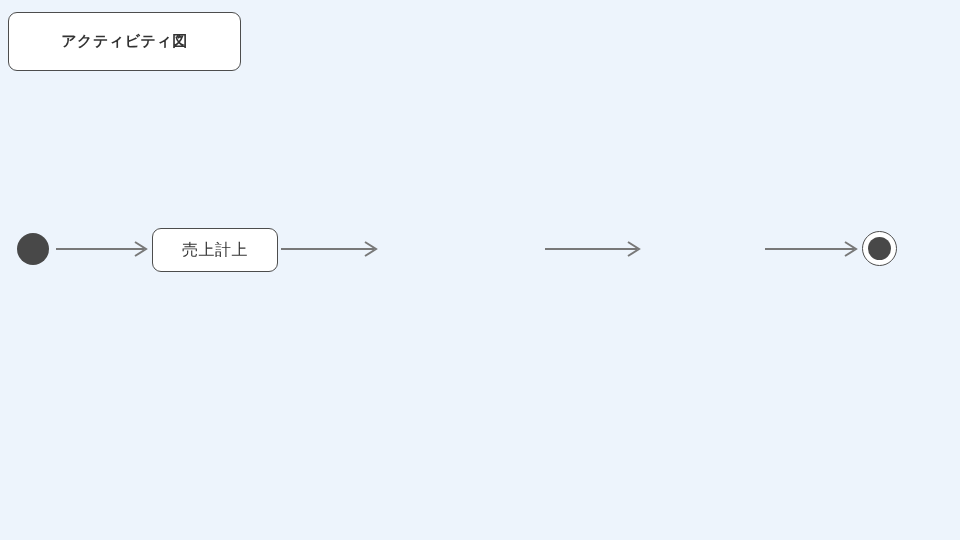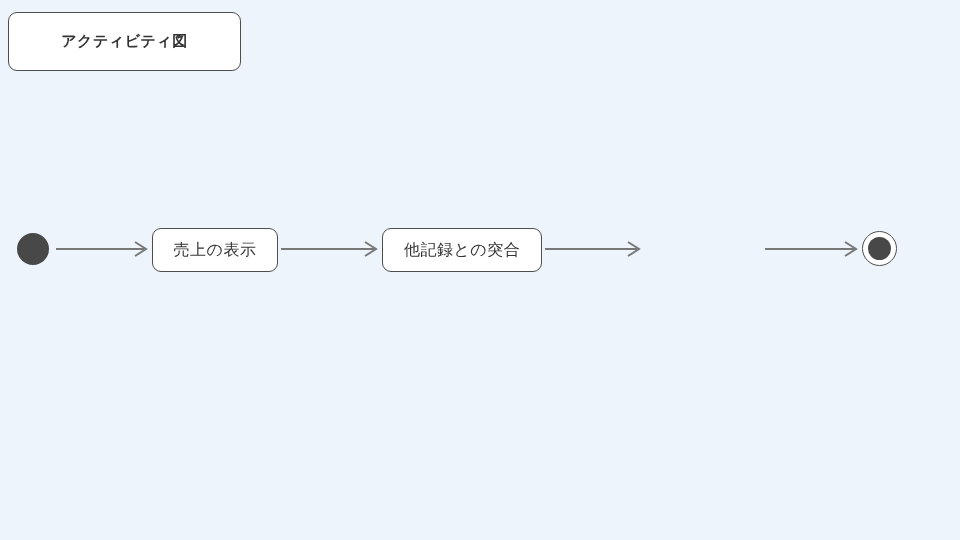--- a/index.html
+++ b/index.html
@@ -80,33 +80,30 @@
   <div class="start-node"></div>
 
   <div class="arrow arrow-1">
     <svg width="92" height="20" viewBox="0 0 92 20">
       <line x1="0" y1="10" x2="88" y2="10" stroke="#787878" stroke-width="2"></line>
       <polyline points="79,3 90,10 79,17" fill="none" stroke="#787878" stroke-width="2"></polyline>
     </svg>
   </div>
 
   <div class="activity-box box-1">
-    <span>売上の表示</span>
+    <span>売上計上</span>
   </div>
 
   <div class="arrow arrow-2">
     <svg width="97" height="20" viewBox="0 0 97 20">
       <line x1="0" y1="10" x2="93" y2="10" stroke="#787878" stroke-width="2"></line>
       <polyline points="84,3 95,10 84,17" fill="none" stroke="#787878" stroke-width="2"></polyline>
     </svg>
   </div>
 
-  <div class="activity-box box-2">
-    <span>他記録との突合</span>
-  </div>
 
   <div class="arrow arrow-3">
     <svg width="96" height="20" viewBox="0 0 96 20">
       <line x1="0" y1="10" x2="92" y2="10" stroke="#787878" stroke-width="2"></line>
       <polyline points="83,3 94,10 83,17" fill="none" stroke="#787878" stroke-width="2"></polyline>
     </svg>
   </div>
 
 
   <div class="arrow arrow-4">

